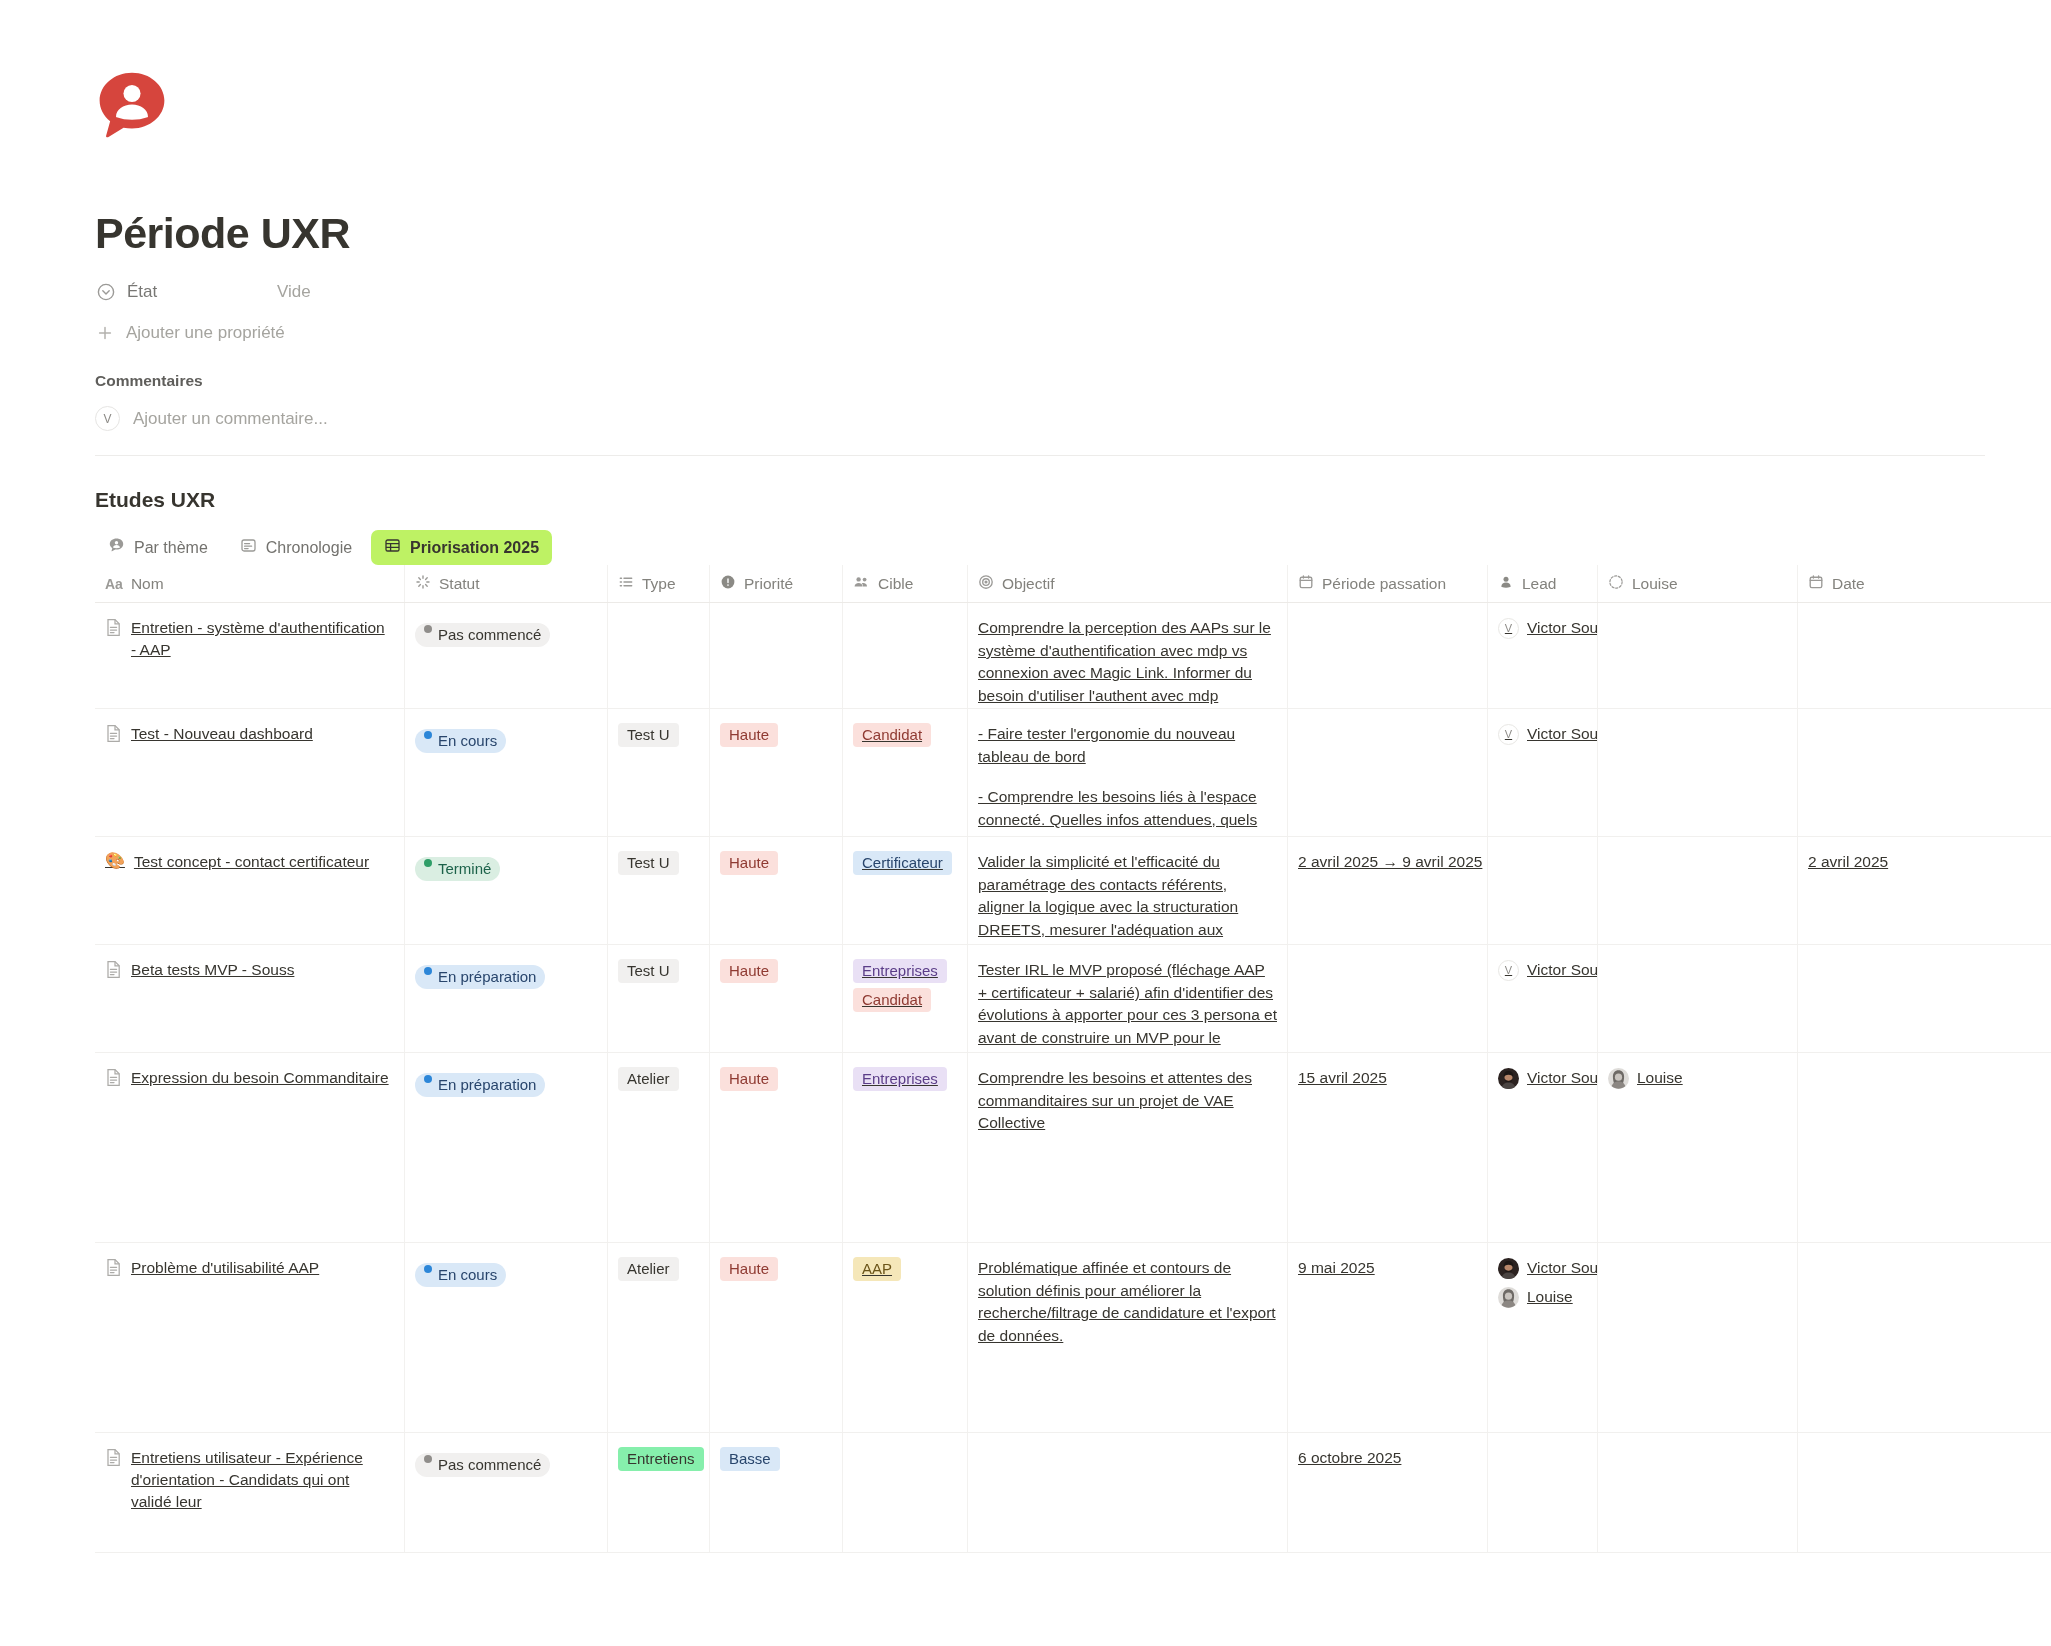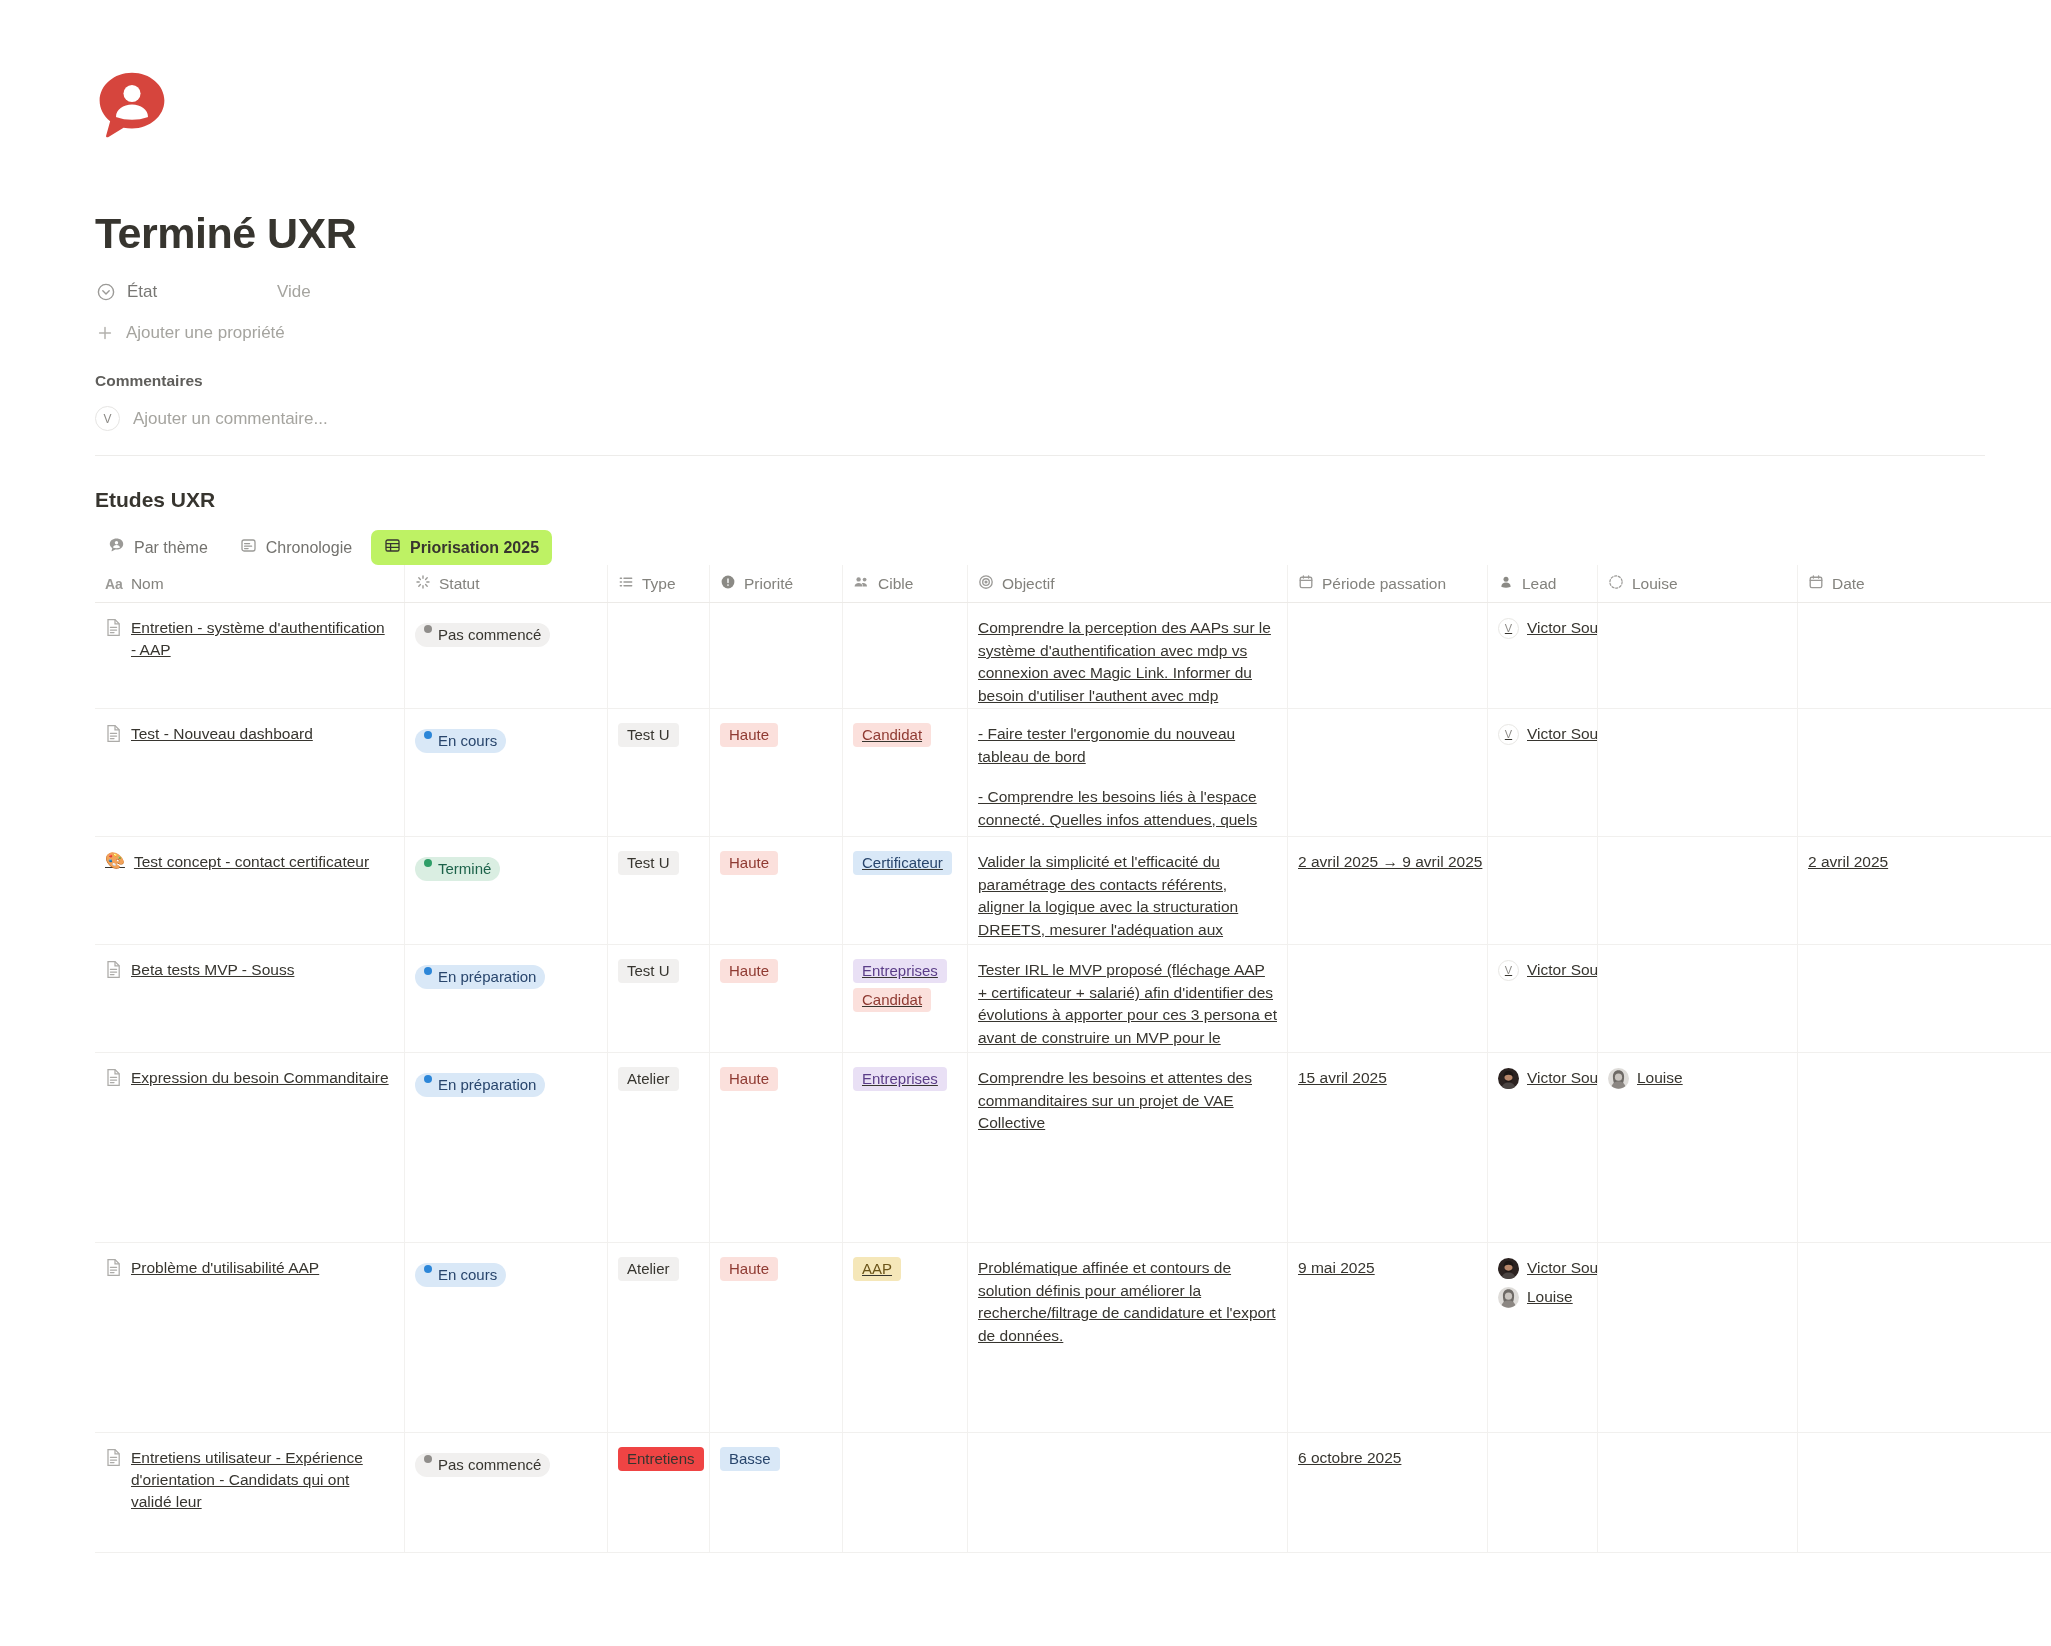--- a/index.html
+++ b/index.html
@@ -130,21 +130,21 @@
 
   <div class="header">
     <div>
       <svg class="page-emoji" viewBox="0 0 64 64">
         <path d="M32 4C16.5 4 4 14.8 4 28.2c0 7.1 3.5 13.5 9.1 17.9L9.6 58.5c-.3 1 .8 1.8 1.7 1.3l13.4-8.1c2.3.5 4.8.7 7.3.7 15.5 0 28-10.8 28-24.2S47.5 4 32 4z" fill="#d6453d"></path>
         <circle cx="32" cy="22" r="7.4" fill="#ffffff"></circle>
         <path d="M32 31.5c-7.6 0-13.8 4.6-13.8 10.2 0 .7 0 .7.6.9 3.9 1.4 8.4 2.2 13.2 2.2s9.3-.8 13.2-2.2c.6-.2.6-.2.6-.9 0-5.6-6.2-10.2-13.8-10.2z" fill="#ffffff"></path>
       </svg>
     </div>
 
-    <div class="page-title">Terminé UXR</div>
+    <div class="page-title">Période UXR</div>
 
     <div class="prop-row">
       <span class="prop-icon">
         <svg width="22" height="22" viewBox="0 0 22 22" fill="none" stroke="#9b9a97" stroke-width="1.4">
           <circle cx="11" cy="11" r="7.6"></circle>
             <path d="M7.8 9.7l3.2 3.2 3.2-3.2" stroke-linecap="round" stroke-linejoin="round"></path>
         </svg>
       </span>
       <span class="prop-label">État</span>
       <span class="prop-value">Vide</span>
@@ -510,21 +510,21 @@
             <span class="name-cell">
               <span class="doc-icon"><svg width="17" height="19" viewBox="0 0 17 19" fill="none" stroke="#acaba8" stroke-width="1.25">
                   <path d="M3 1.6h7l4.2 4.2v11.6H3z" fill="#fff"></path>
                   <path d="M10 1.6v4.2h4.2"></path>
                   <path d="M5.4 9.3h6.2M5.4 12h6.2M5.4 14.6h3.6" stroke-linecap="round"></path>
                 </svg></span>
               <span class="name-text">Entretiens utilisateur - Expérience d'orientation - Candidats qui ont validé leur</span>
             </span>
           </div>
     <div class="td c-stat"><span class="tag pill" style="background:#f1f0ef;color:#37352f"><span class="dot" style="background:#908e8b"></span>Pas commencé</span></div>
-    <div class="td c-type"><span class="tag" style="background:#ef4444;color:#37352f">Entretiens</span></div>
+    <div class="td c-type"><span class="tag" style="background:#86efac;color:#37352f">Entretiens</span></div>
     <div class="td c-prio"><span class="tag" style="background:#d9e8f7;color:#28456c">Basse</span></div>
     <div class="td c-cible"></div>
     <div class="td c-obj"></div>
     <div class="td c-per"><span class="date-text">6 octobre 2025</span></div>
     <div class="td c-lead"></div>
     <div class="td c-sup"></div>
     <div class="td c-date"></div>
   </div>
       </div>
   </div>

